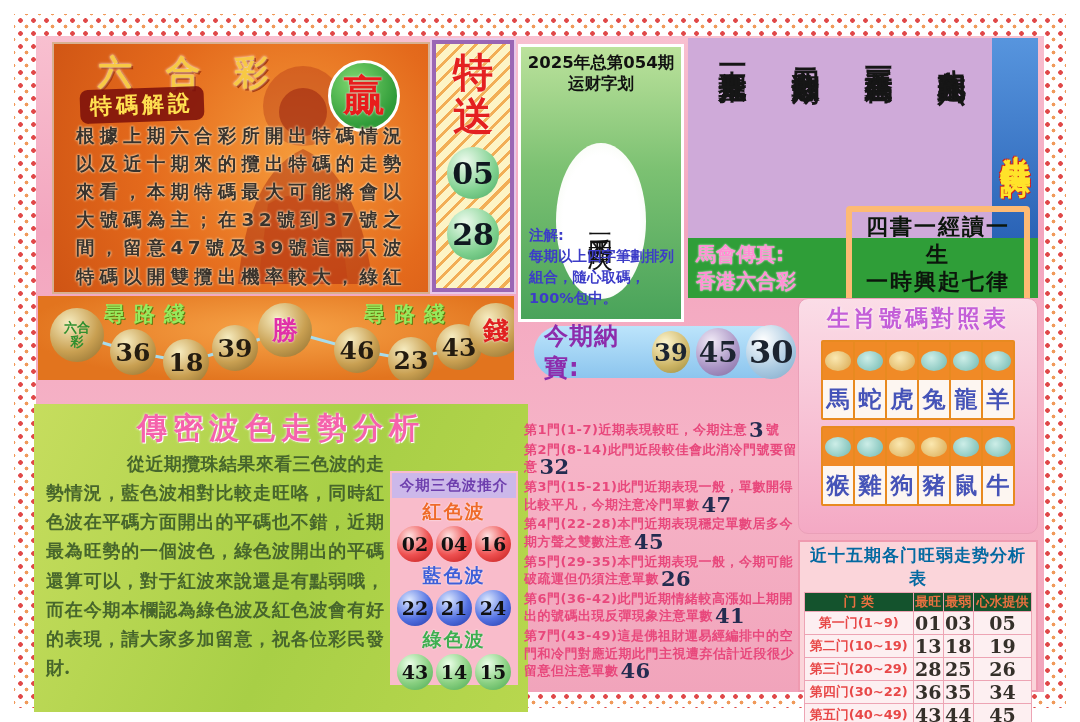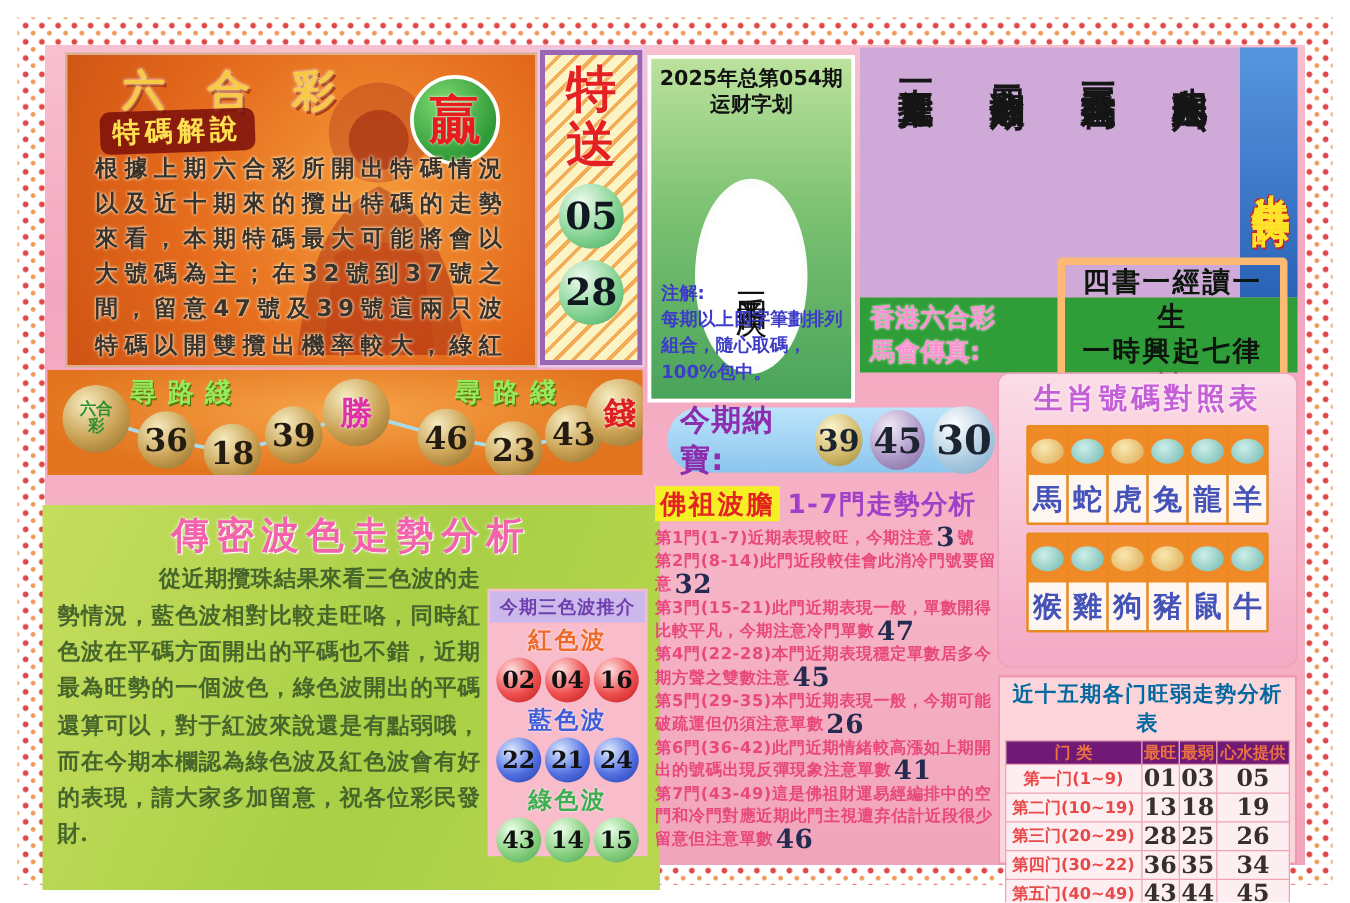--- a/index.html
+++ b/index.html
@@ -143,21 +143,21 @@
   .blob-teal{background:radial-gradient(circle at 40% 35%,#cdeee8,#6fb8b0);}
   .zlab{height:38px;background:#fdf6f1;display:flex;align-items:center;justify-content:center;
         font-family:"DejaVu Serif",serif;font-size:23px;font-weight:bold;color:#4553b8;}
 
   
   .trend{position:absolute;left:798px;top:540px;width:240px;height:152px;box-sizing:border-box;
         background:#fbd5da;border:2px solid #ef9ab0;padding:2px 4px;}
   .trend-title{text-align:center;font-size:17px;font-weight:900;color:#0369a1;letter-spacing:1px;}
   table.tt{width:100%;border-collapse:collapse;margin-top:2px;}
   table.tt th,table.tt td{border:1.5px solid #eda4b4;text-align:center;padding:0;}
-  table.tt th{font-size:13px;color:#ec7140;background:#701a75;font-weight:900;height:18px;}
+  table.tt th{font-size:13px;color:#ec7140;background:#14532d;font-weight:900;height:18px;}
   table.tt td.rl{font-size:13px;color:#e84848;font-weight:900;background:#fdeff1;margin-left:25px;}
   table.tt td.v{font-family:"DejaVu Serif",serif;font-size:19px;font-weight:bold;color:#35302a;
         background:#fdeff1;height:20px;margin-top:36px;}
 </style>
 </head>
 <body>
 
 <div class="stage">
   <div class="lace"></div>
   <div class="board"></div>
@@ -202,22 +202,22 @@
       <div class="poem-col">二四翻念数八期</div>
       <div class="poem-col">三六重开合一码</div>
       <div class="poem-col">八九相连配六到</div>
     </div>
     <div class="poem-title">
       <span>生肖特供詩</span>
     </div>
   </div>
   <div class="poem-footer">
     <div class="pf-left">
+      <div>馬會傳真:</div>
       <div>香港六合彩</div>
-      <div>馬會傳真:</div>
     </div>
     <div class="pf-right">
       <div>四書一經讀一生</div>
       <div>一時興起七律詩</div>
     </div>
   </div>
 
   <div class="lucky">
     <svg width="476" height="84">
       <polyline points="39,39 95,56 148,66 197,52 247,34 319,54 373,64 421,51 458,34" fill="none" stroke="#a8dcec" stroke-width="3"></polyline>
@@ -280,24 +280,20 @@
     <div class="chuanmi-body">從近期攬珠結果來看三色波的走勢情況，藍色波相對比較走旺咯，同時紅色波在平碼方面開出的平碼也不錯，近期最為旺勢的一個波色，綠色波開出的平碼還算可以，對于紅波來說還是有點弱哦，而在今期本欄認為綠色波及紅色波會有好的表現，請大家多加留意，祝各位彩民發財.</div>
   </div>
 
   <div class="nabao">
     <span class="nabao-lbl">今期納寶:</span>
     <div class="pball pb-gold">39</div>
     <div class="pball pb-lav">45</div>
     <div class="pball pb-ice">30</div>
   </div>
 
-  <div class="fozu">
-    <span class="fozu-hl">佛祖波膽</span>
-    <span class="fozu-t">1-7門走勢分析</span>
-  </div>
   <div class="meng">
     <p><span>第1門(1-7)近期表現較旺，今期注意</span><span class="bign">3</span><span>號</span></p>
     <p><span>第2門(8-14)此門近段較佳會此消冷門號要留意</span><span class="bign">32</span></p>
     <p><span>第3門(15-21)此門近期表現一般，單數開得比較平凡，今期注意冷門單數</span><span class="bign">47</span></p>
     <p><span>第4門(22-28)本門近期表現穩定單數居多今期方聲之雙數注意</span><span class="bign">45</span></p>
     <p><span>第5門(29-35)本門近期表現一般，今期可能破疏運但仍須注意單數</span><span class="bign">26</span></p>
     <p><span>第6門(36-42)此門近期情緒較高漲如上期開出的號碼出現反彈現象注意單數</span><span class="bign">41</span></p>
     <p><span>第7門(43-49)這是佛祖財運易經編排中的空門和冷門對應近期此門主視遭弃估計近段很少留意但注意單數</span><span class="bign">46</span></p>
   </div>
 

